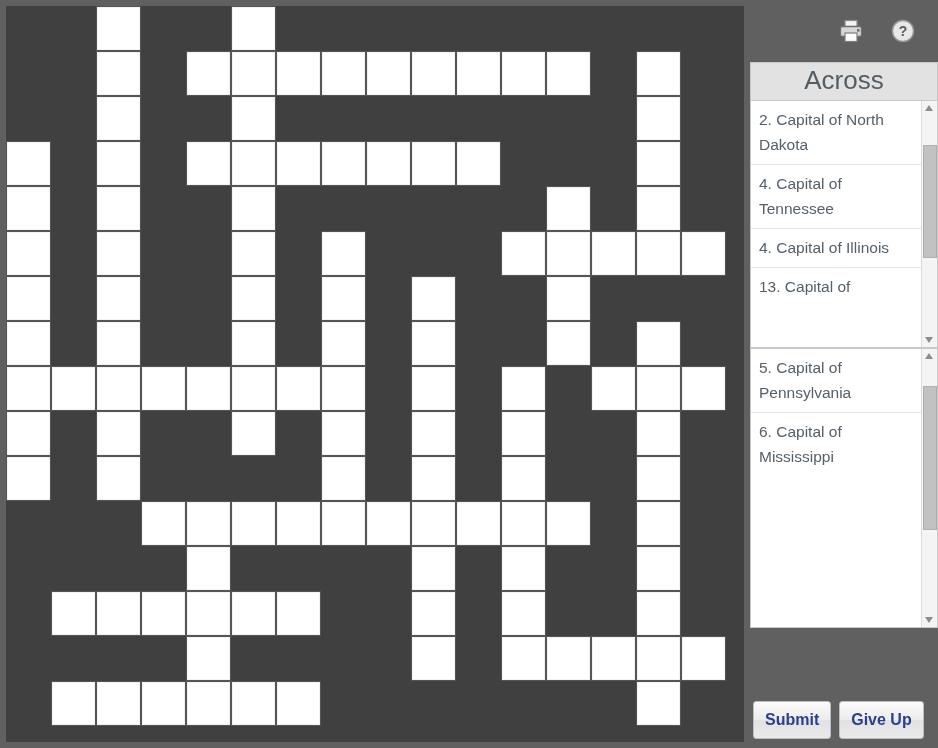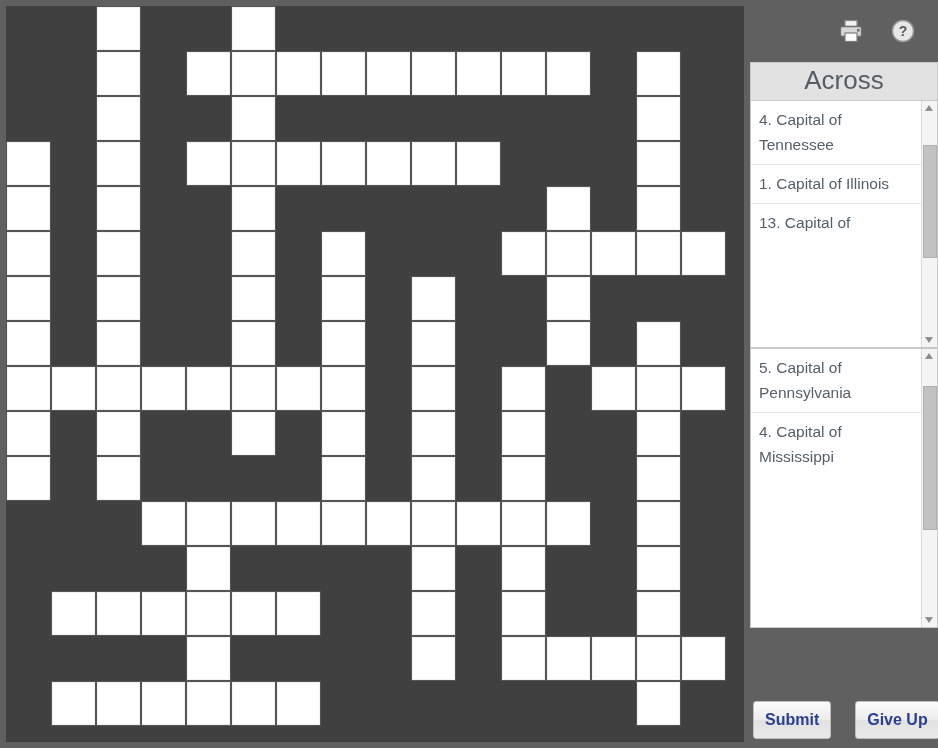--- a/index.html
+++ b/index.html
@@ -128,21 +128,21 @@
     cursor: pointer;
   }
 
   #actions {
     position: absolute;
     left: 0; bottom: 0;
     width: 188px;
     height: 56px;
     display: flex;
     align-items: center;
-    gap: 24px;
+    gap: 8px;
     padding-left: 3px;
   }
   .btn {
     background: linear-gradient(to bottom, #fbfbfb 0%, #ececec 50%, #e2e2e2 51%, #e9e9e9 100%);
     border: 1px solid #bdbdbd;
     border-radius: 3px;
     color: #2a3f8f;
     font-size: 16px;
     font-weight: bold;
     padding: 9px 11px;
@@ -292,39 +292,40 @@
         <svg viewBox="0 0 26 26" width="26" height="26">
           <circle cx="13" cy="13" r="10.5" fill="#e8e8e8" stroke="#9a9a9a" stroke-width="1.4"></circle>
           <text x="13" y="18.4" text-anchor="middle" font-size="14" font-weight="bold" font-family="Liberation Sans, sans-serif" fill="#5a5a5a">?</text>
         </svg>
       </span>
     </div>
 
     <div class="section-head">Across</div>
     <div class="clue-box" id="across-box" style="height:248px;">
       <div class="clue-list" id="across-list">
+          <div class="clue">2. Capital of North Dakota</div>
           <div class="clue">4. Capital of Tennessee</div>
-          <div class="clue">1. Capital of Illinois</div>
+          <div class="clue">4. Capital of Illinois</div>
           <div class="clue">13. Capital of</div>
         </div>
       <div class="sbar">
         <div class="sbtn up">
           <span class="arrow"></span>
         </div>
         <div class="sthumb" id="across-thumb" style="top: calc(12% + 15px); height: 46%;"></div>
         <div class="sbtn down">
           <span class="arrow"></span>
         </div>
       </div>
     </div>
 
     <div class="clue-box" id="down-box" style="height:280px;">
       <div class="clue-list" id="down-list">
           <div class="clue">5. Capital of Pennsylvania</div>
-          <div class="clue">4. Capital of Mississippi</div>
+          <div class="clue">6. Capital of Mississippi</div>
         </div>
       <div class="sbar">
         <div class="sbtn up">
           <span class="arrow"></span>
         </div>
         <div class="sthumb" id="down-thumb" style="top: calc(8% + 15px); height: 52%;"></div>
         <div class="sbtn down">
           <span class="arrow"></span>
         </div>
       </div>

